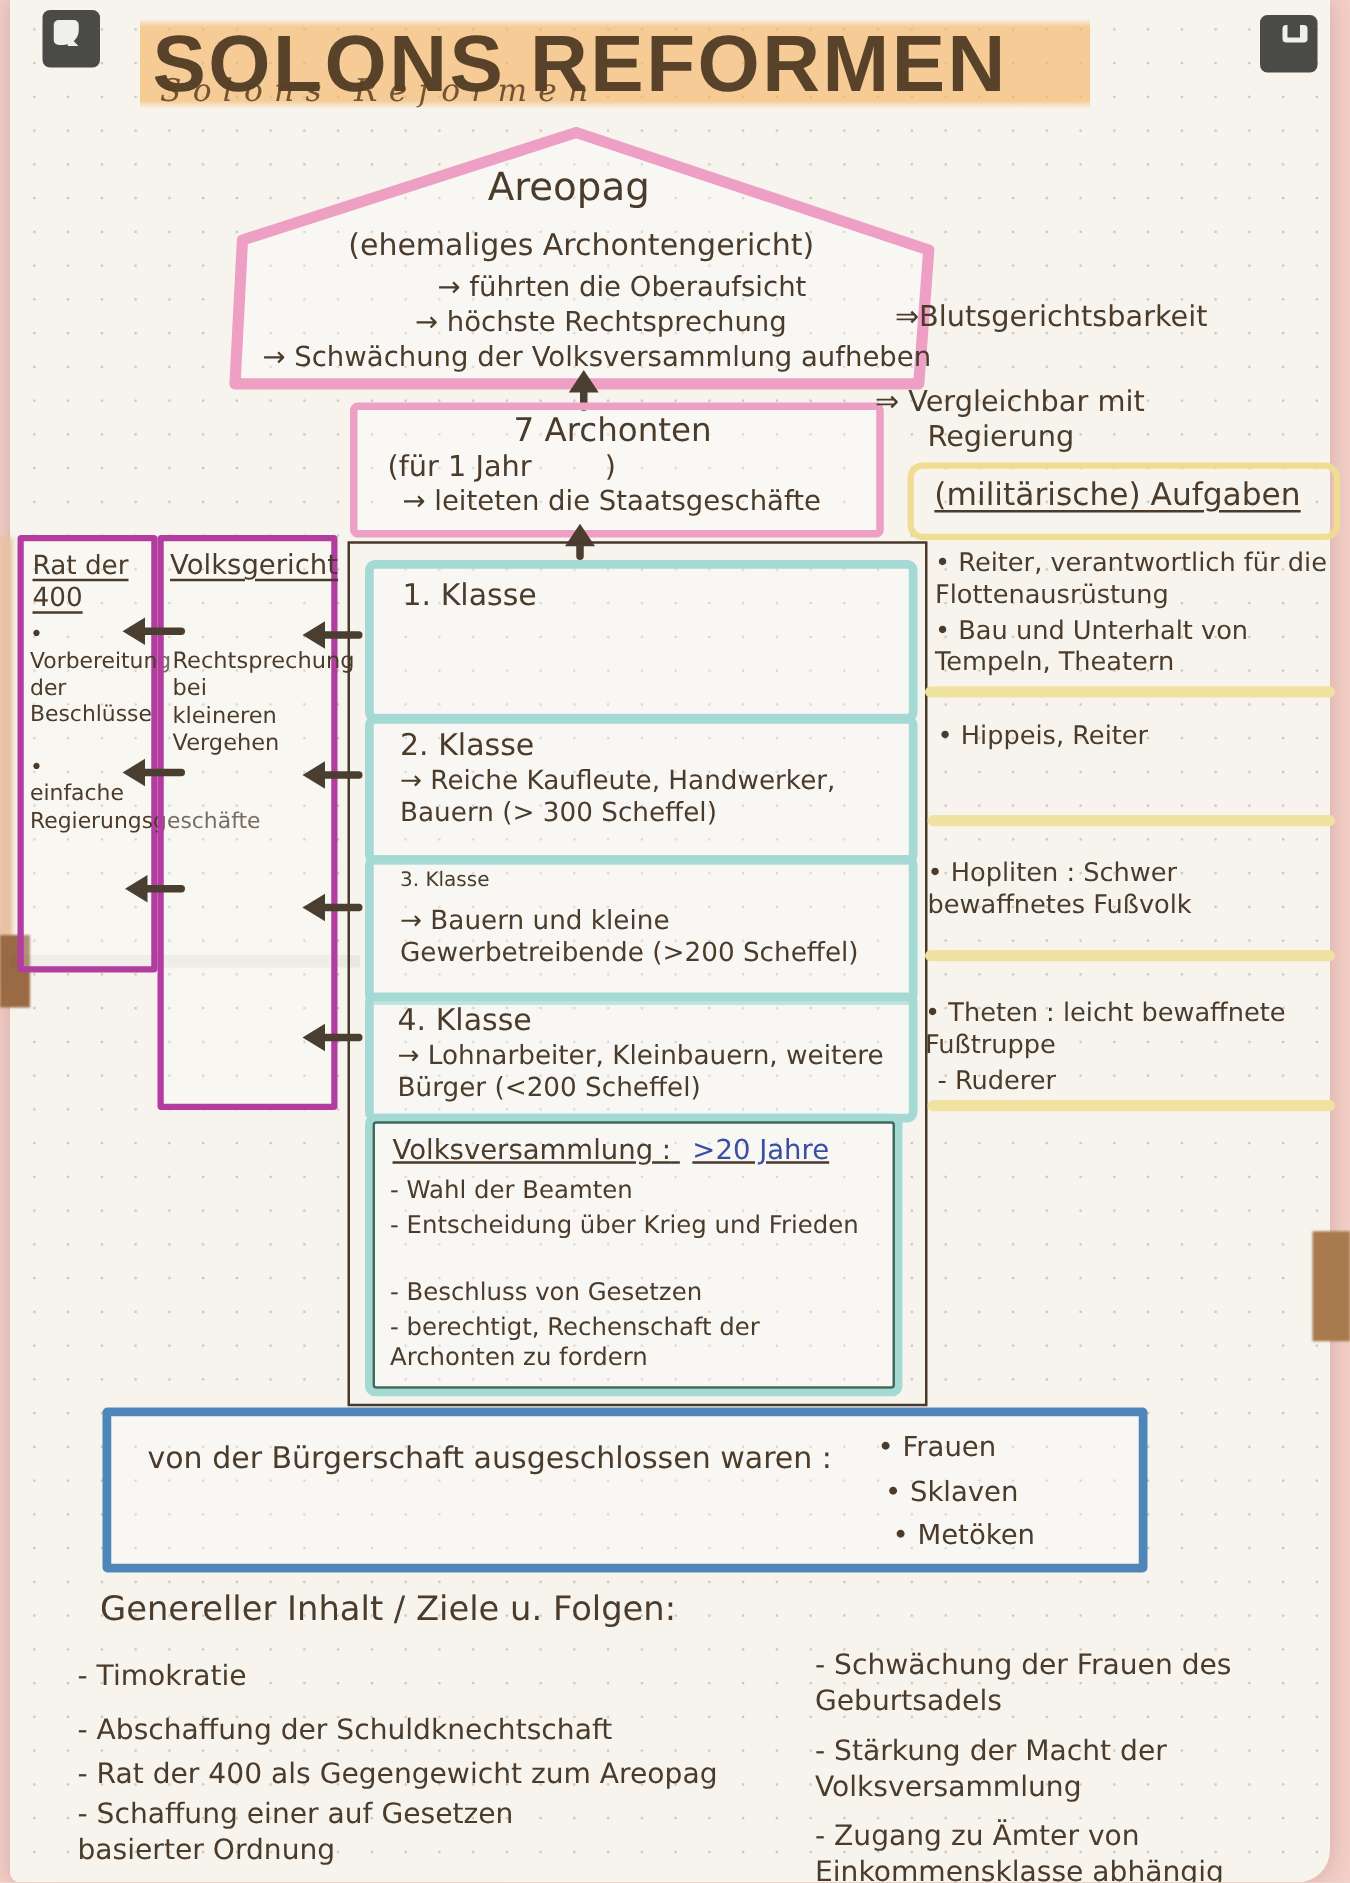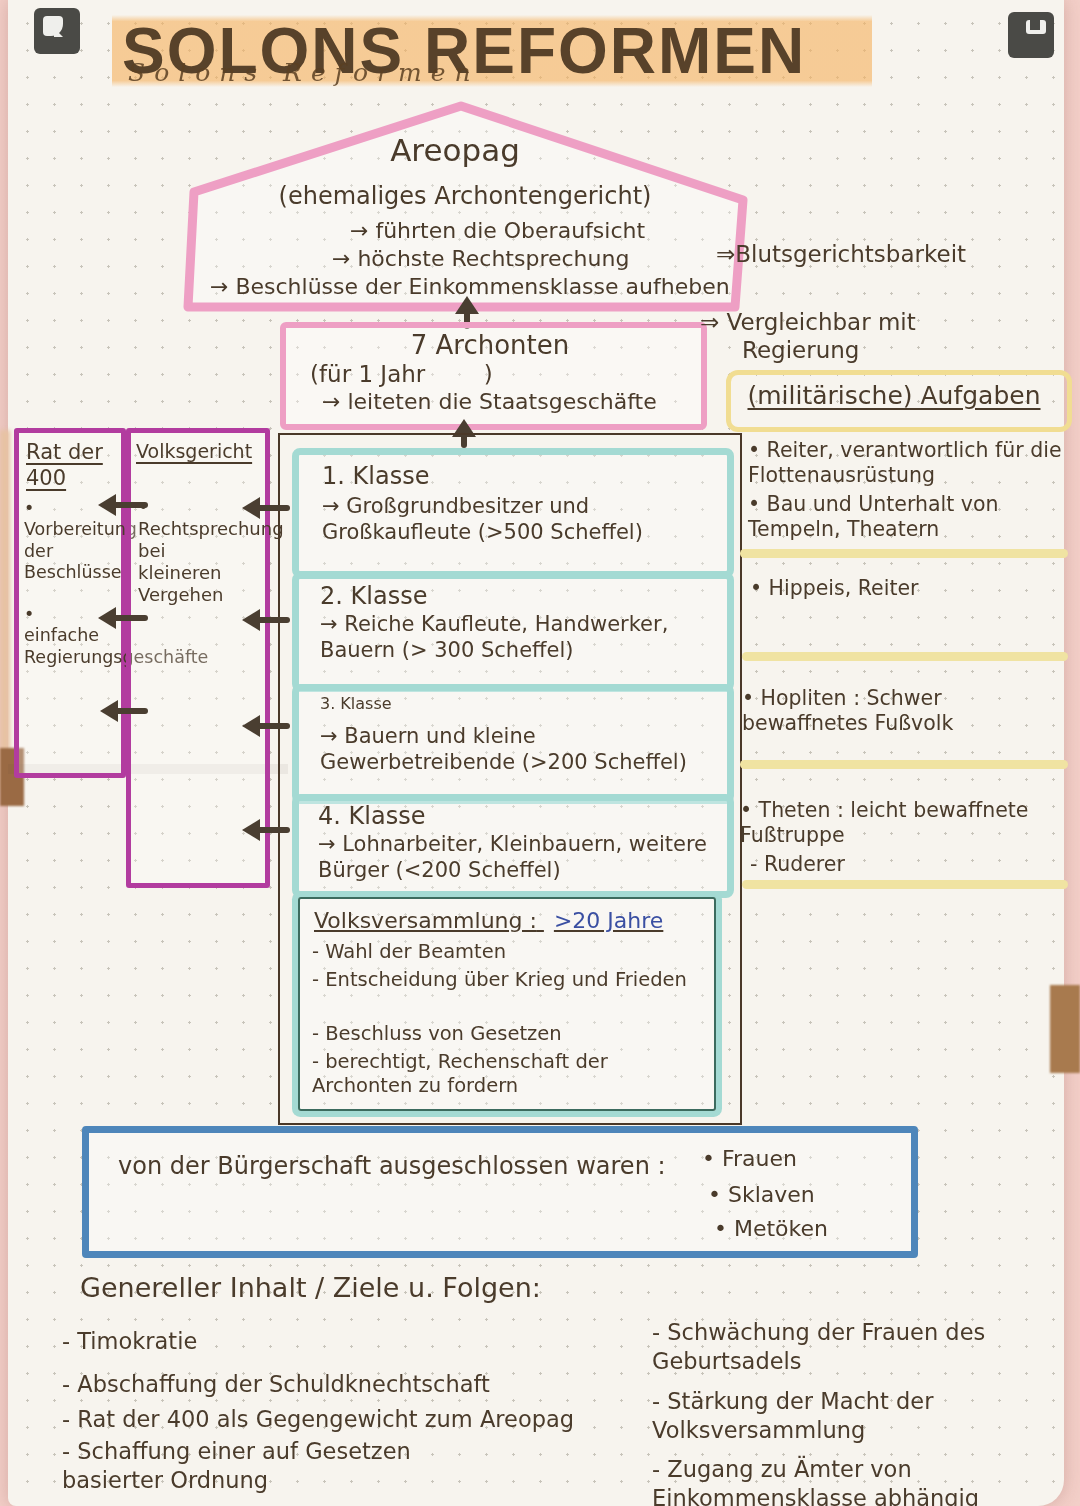--- a/index.html
+++ b/index.html
@@ -80,21 +80,21 @@
   <div class="hw title">SOLONS REFORMEN</div>
   <div class="hw title-script">Solons Reformen</div>
 
   <svg style="position:absolute;left:178px;top:100px;" width="578" height="214">
     <polygon points="283,6 565,100 557,207 10,207 16,92" fill="rgba(255,255,255,0.3)" stroke="#ee9fc4" stroke-width="9" stroke-linejoin="round"></polygon>
   </svg>
   <div class="hw center" style="left:330px;top:132px;width:250px;font-size:31px;">Areopag</div>
   <div class="hw center" style="left:250px;top:182px;width:430px;font-size:24px;">(ehemaliges Archontengericht)</div>
   <div class="hw" style="left:332px;top:218px;width:420px;font-size:22px;margin-left:18px;">→ führten die Oberaufsicht</div>
   <div class="hw" style="left:332px;top:246px;width:420px;font-size:22px;">→ höchste Rechtsprechung</div>
-  <div class="hw" style="left:210px;top:274px;width:540px;font-size:22px;">→ Beschlüsse der Einkommensklasse aufheben</div>
+  <div class="hw" style="left:210px;top:274px;width:540px;font-size:22px;">→ Schwächung der Volksversammlung aufheben</div>
 
   <div class="varrow" style="left:455px;top:297px;height:32px;">
       <div class="head"></div>
       <div class="shaft"></div>
     </div>
 
   <div class="pinkbox" style="left:280px;top:322px;width:415px;height:96px;"></div>
   <div class="hw center" style="left:330px;top:330px;width:320px;font-size:26px;">7 Archonten</div>
   <div class="hw" style="left:310px;top:360px;width:360px;font-size:23px;white-space:pre;">(für 1 Jahr        )</div>
   <div class="hw" style="left:322px;top:389px;width:380px;font-size:22px;">→ leiteten die Staatsgeschäfte</div>
@@ -109,28 +109,27 @@
       <div class="head"></div>
       <div class="shaft"></div>
     </div>
 
   <div class="purplebox" style="left:14px;top:428px;width:102px;height:340px;"></div>
   <div class="hw und" style="left:26px;top:440px;width:82px;font-size:21px;">Rat der 400</div>
   <div class="hw" style="left:24px;top:498px;width:90px;font-size:17.5px;">• Vorbereitung der Beschlüsse</div>
   <div class="hw" style="left:24px;top:604px;width:90px;font-size:17.5px;">• einfache Regierungsgeschäfte</div>
 
   <div class="purplebox" style="left:126px;top:428px;width:134px;height:450px;"></div>
-  <div class="hw und" style="left:136px;top:440px;width:118px;font-size:19px;">Volksgericht</div>
+  <div class="hw und" style="left:136px;top:440px;width:118px;font-size:22px;">Volksgericht</div>
   <div class="hw" style="left:138px;top:496px;width:112px;font-size:18px;">• Rechtsprechung bei kleineren Vergehen</div>
 
   <div class="container-box" style="left:278px;top:433px;width:460px;height:688px;"></div>
 
   <div class="tealbox" style="left:292px;top:448px;width:428px;height:116px;"></div>
   <div class="hw" style="left:322px;top:462px;width:380px;font-size:24px;">1. Klasse</div>
-  <div class="hw" style="left:322px;top:494px;width:388px;font-size:21px;">→ Großgrundbesitzer und Großkaufleute   (&gt;500 Scheffel)</div>
 
   <div class="tealbox" style="left:292px;top:572px;width:428px;height:106px;"></div>
   <div class="hw" style="left:320px;top:582px;width:380px;font-size:24px;">2. Klasse</div>
   <div class="hw" style="left:320px;top:612px;width:392px;font-size:21px;">→ Reiche Kaufleute, Handwerker, Bauern   (&gt; 300 Scheffel)</div>
 
   <div class="tealbox" style="left:292px;top:684px;width:428px;height:106px;"></div>
   <div class="hw" style="left:320px;top:694px;width:380px;font-size:16px;">3. Klasse</div>
   <div class="hw" style="left:320px;top:724px;width:392px;font-size:21px;">→ Bauern und kleine Gewerbetreibende (&gt;200 Scheffel)</div>
 
   <div class="tealbox" style="left:292px;top:794px;width:428px;height:90px;"></div>

